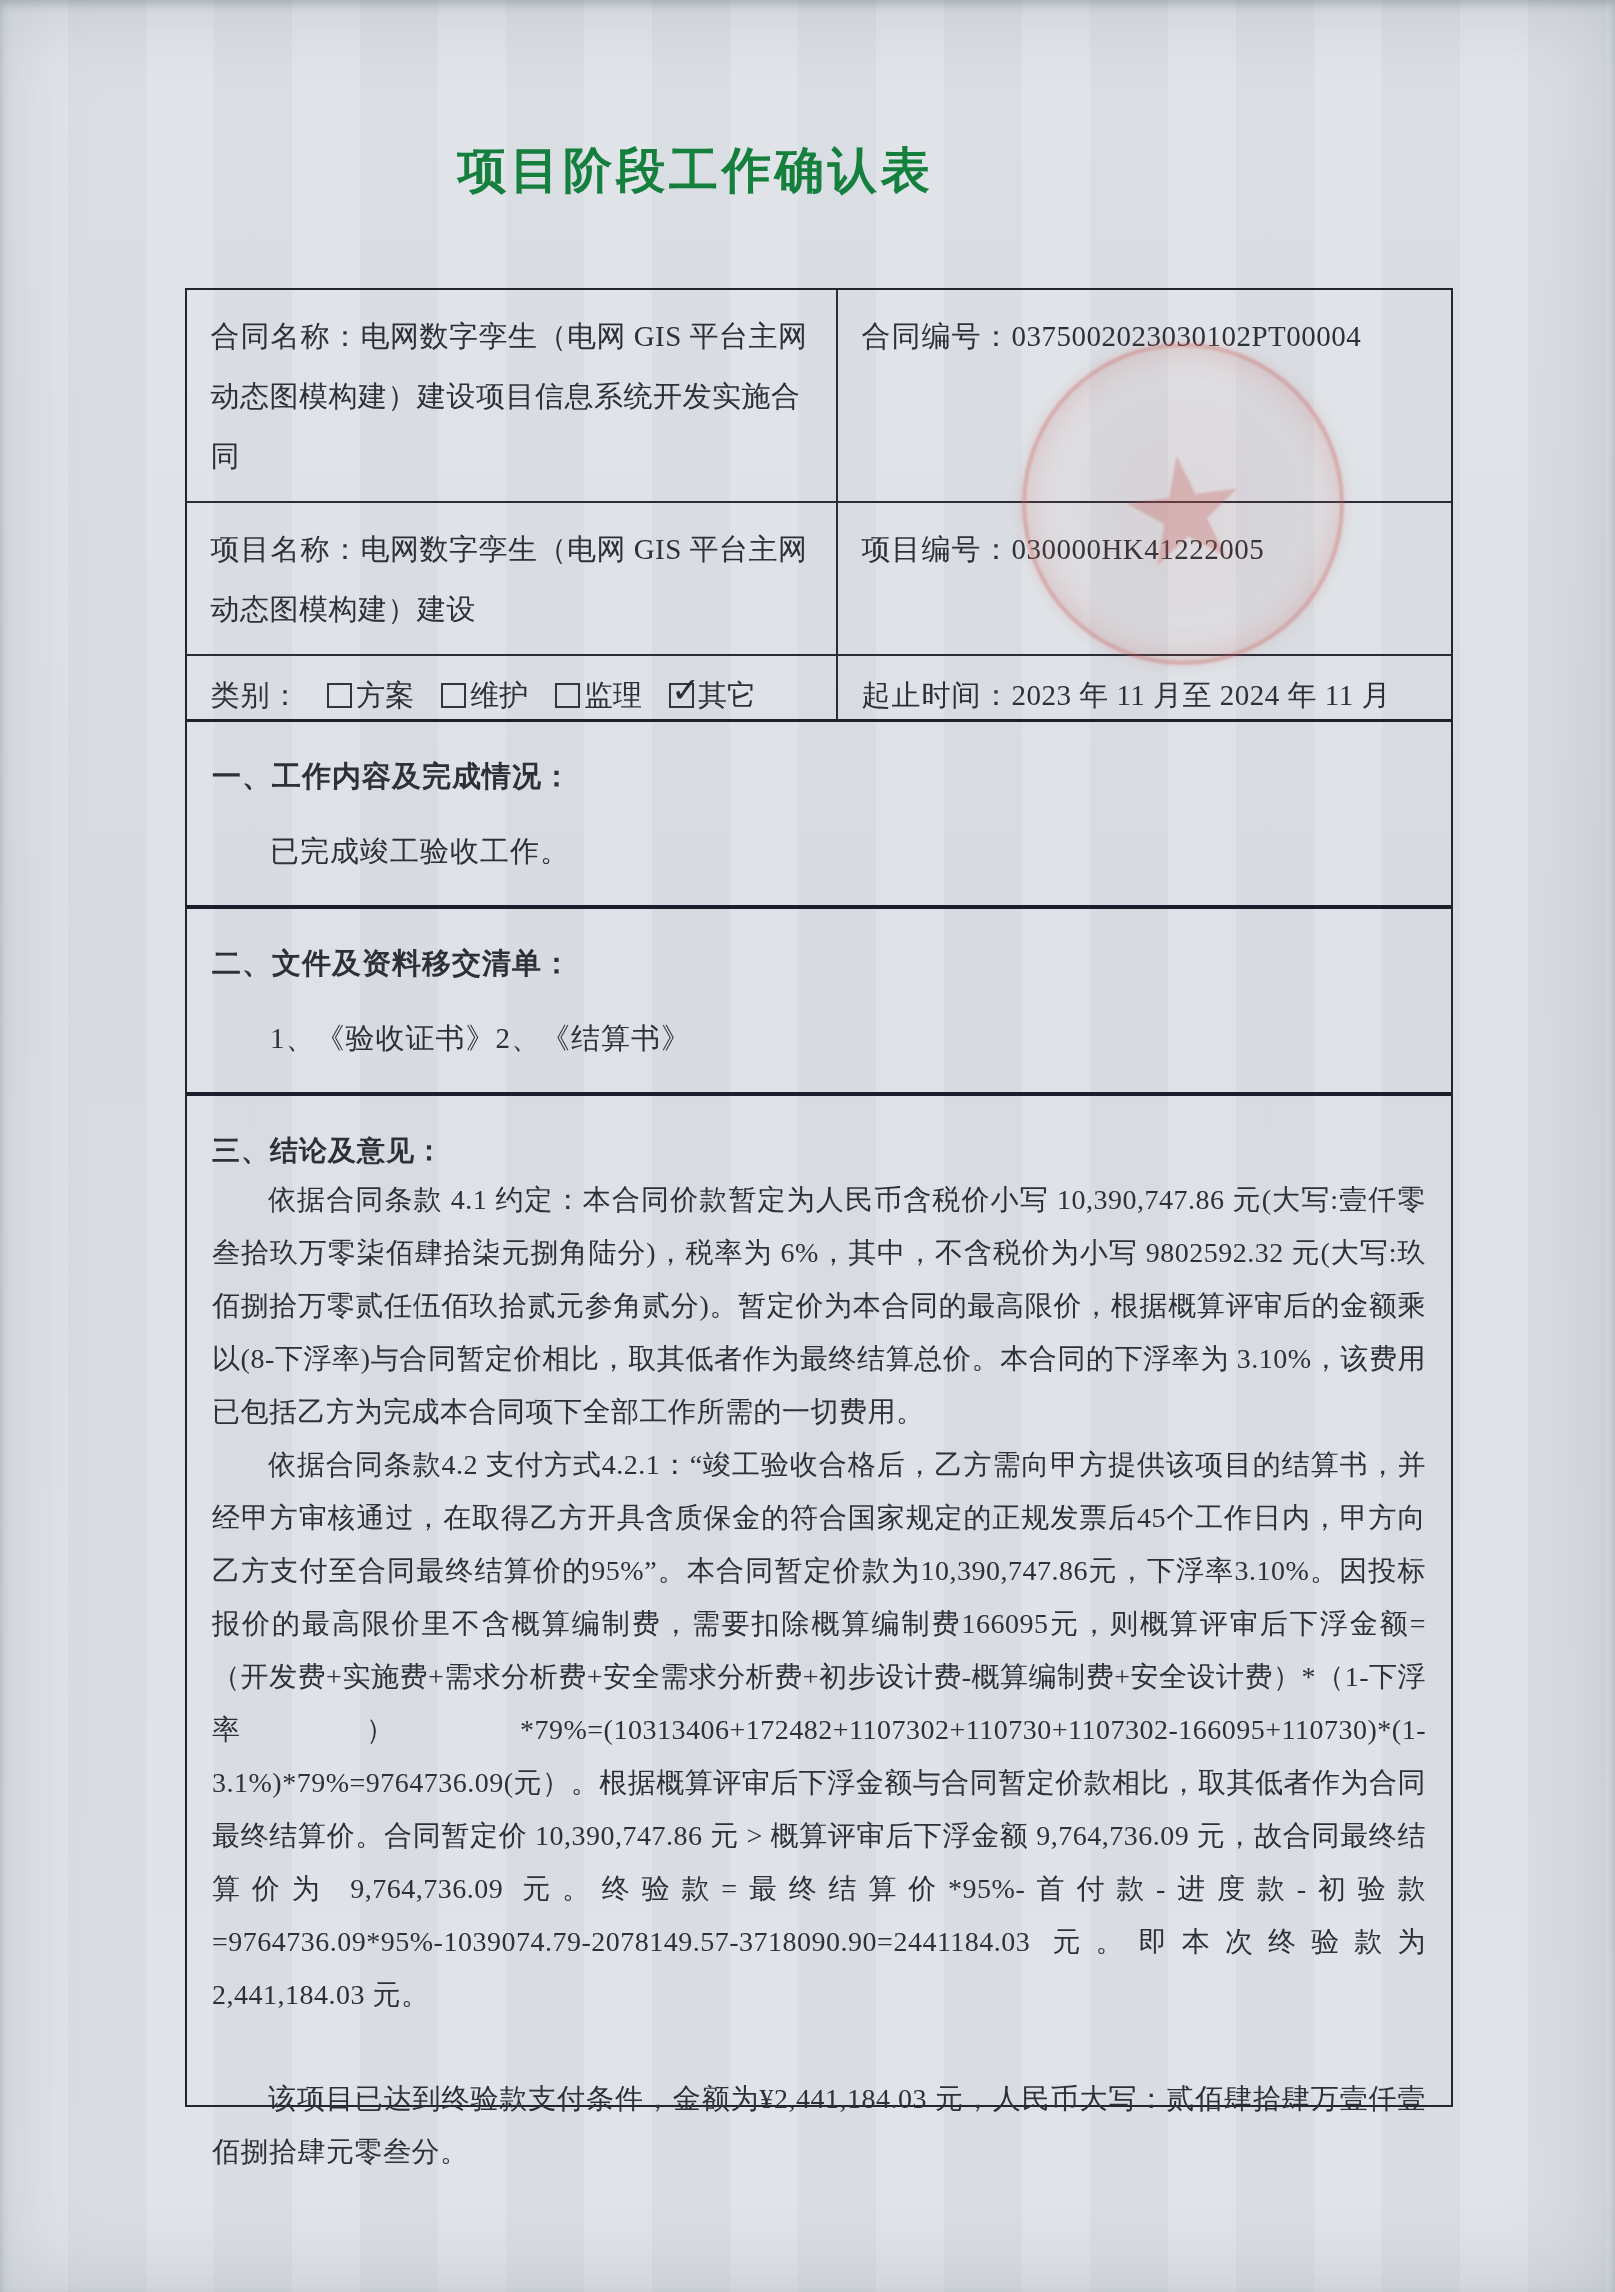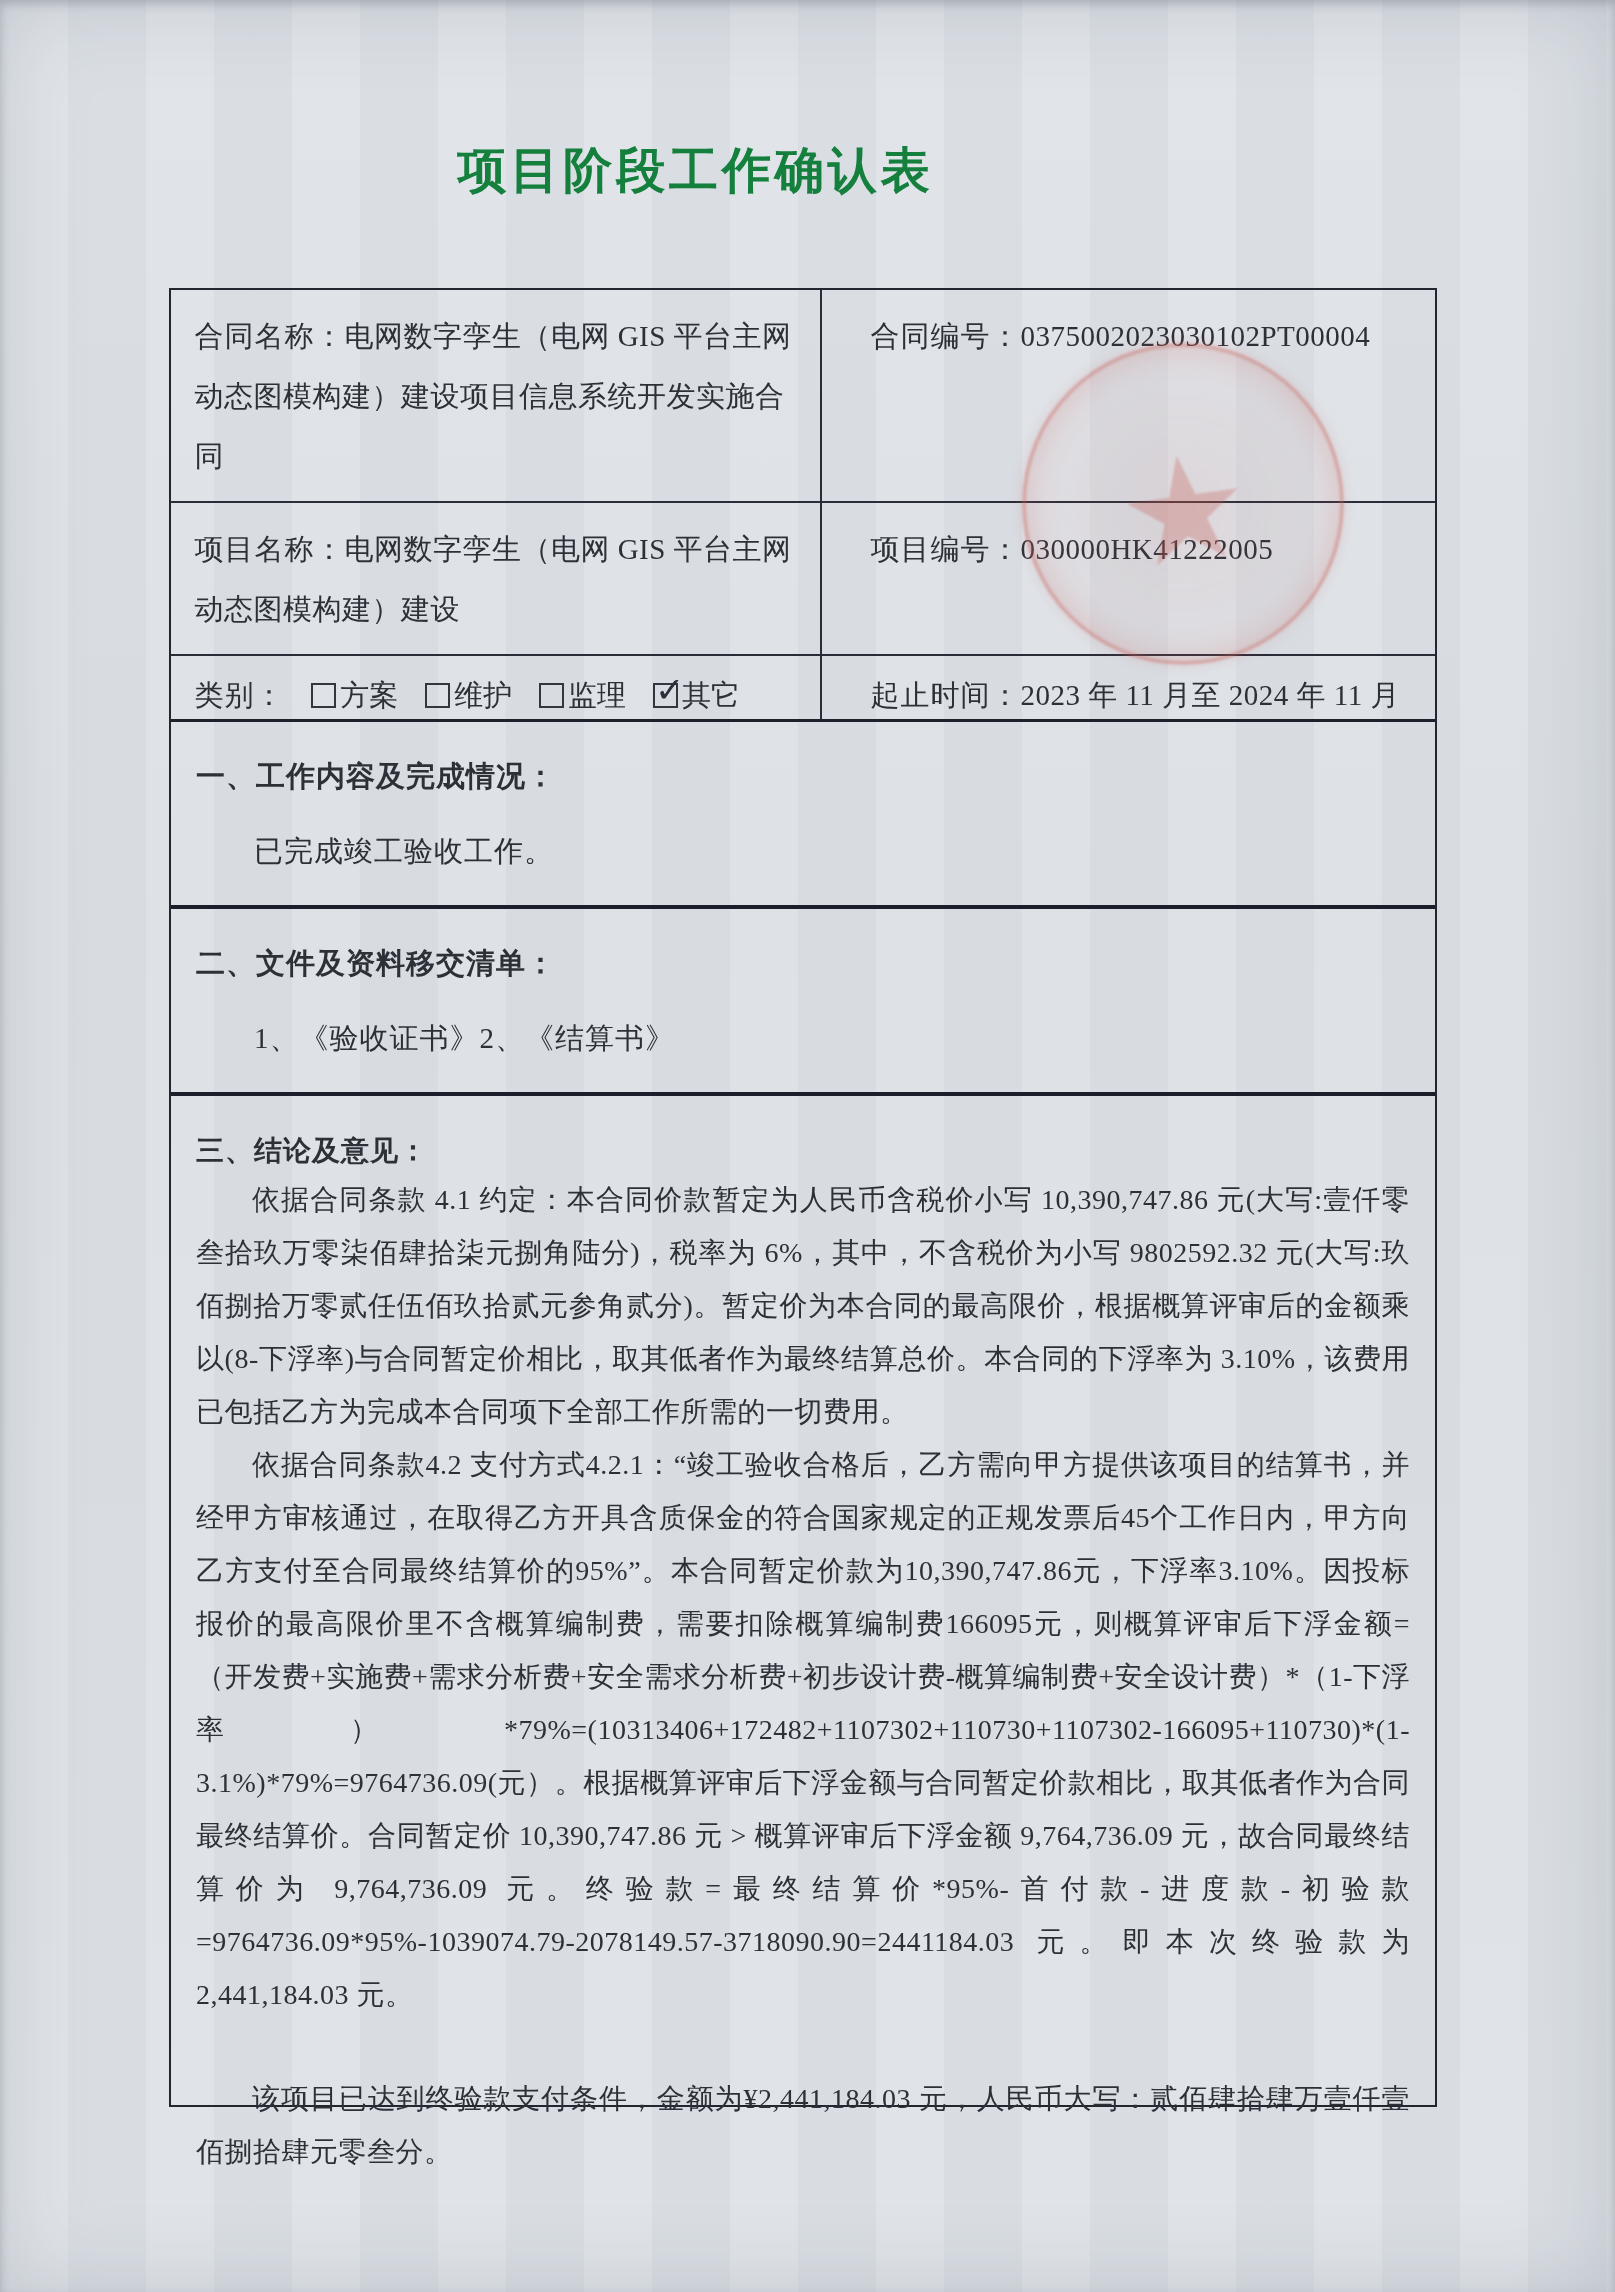--- a/index.html
+++ b/index.html
@@ -21,30 +21,30 @@
     position:absolute;top:138px;left:0;width:100%;
     text-align:center;
   }
   .doc-title{
     display:inline-block;
     transform:translateX(-112px);
     font-size:49px;font-weight:bold;color:#15803d;
     letter-spacing:3.9px;
   }
   .doc-table{
-    position:absolute;left:169px;top:288px;width:1268px;height:1819px;
+    position:absolute;left:185px;top:288px;width:1268px;height:1819px;
     border:2.9px solid #23252f;
     box-sizing:border-box;
     display:flex;flex-direction:column;
     color:#2e3038;
   }
   .row{display:flex;box-sizing:border-box;border-bottom:2px solid #2a2c38;}
   .cell{box-sizing:border-box;padding:15.6px 23.4px;font-size:29px;line-height:60px;}
   .cell-left{flex:0 0 651px;border-right:2px solid #2a2c38;}
-  .cell-right{flex:1 1 auto;margin-left:25px;}
+  .cell-right{flex:1 1 auto;}
   .r1{flex:0 0 129px;}
   .r2{flex:0 0 131px;}
   .r3{flex:0 0 66px;border-bottom:3.9px solid #1e202c;}
   .r3 .cell{display:flex;align-items:center;padding-top:16px;padding-bottom:0;line-height:normal;}
   .sec{box-sizing:border-box;padding:32px 25px;font-size:29px;}
   .sec1{flex:0 0 156px;border-bottom:4.9px solid #1b1e2b;}
   .sec2{flex:0 0 141px;border-bottom:4.9px solid #1b1e2b;}
   .sec3{flex:1 1 auto;font-size:28px;}
   .sec-heading{font-weight:600;line-height:45px;letter-spacing:1px;}
   .sec-body{margin-top:31px;text-indent:2em;line-height:43px;letter-spacing:1px;}

